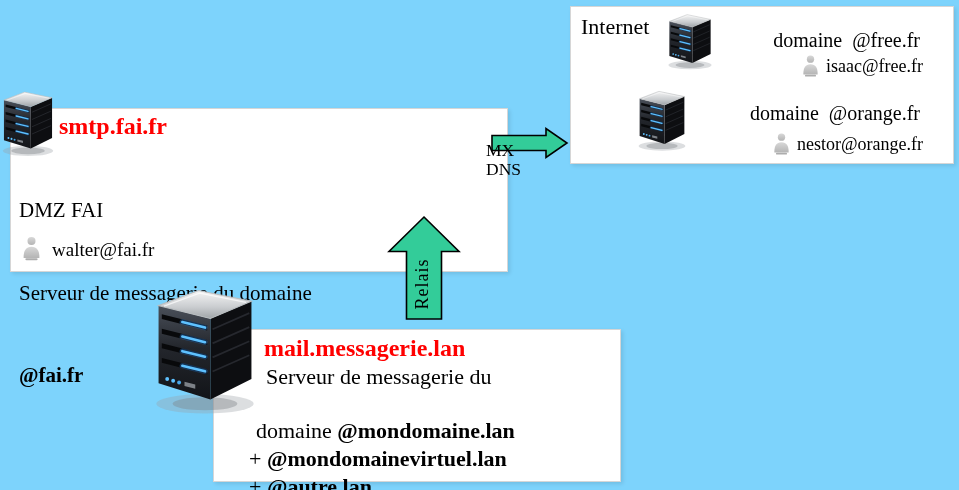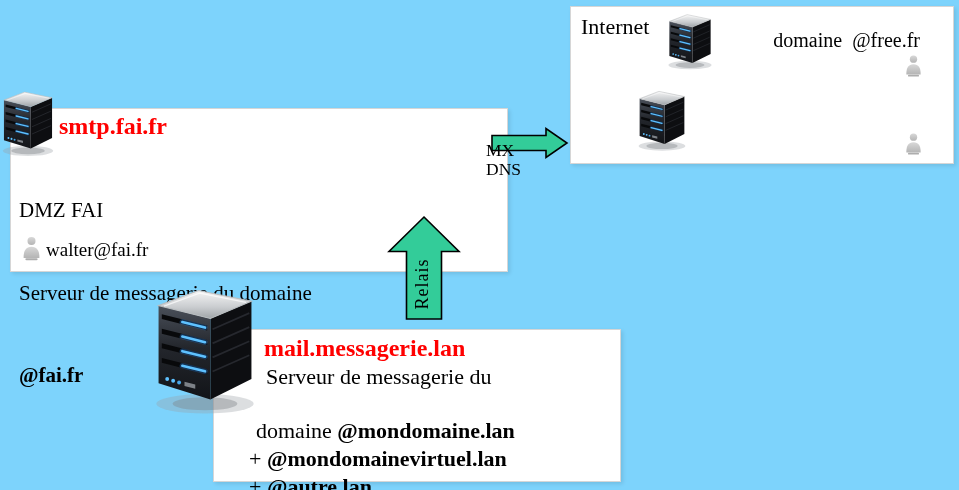--- a/index.html
+++ b/index.html
@@ -19,21 +19,21 @@
   .orange-domain{top:95px;}
   .user-row{position:absolute;right:30px;display:flex;align-items:flex-end;gap:6px;font-size:18px;}
   .free-user{top:47px;}
   .orange-user{top:125px;}
   
   .fai-box{left:10px;top:108px;width:480px;height:162px;padding-left:16px;}
   .hostname{position:absolute;font-size:24px;font-weight:bold;color:#f00;line-height:26px;white-space:pre;}
   .fai-hostname{left:48px;top:4px;}
   .fai-lines{position:absolute;left:8px;top:33px;font-size:21px;line-height:27.5px;white-space:pre;}
   .bold{font-weight:bold;}
-  .fai-user{position:absolute;left:10px;top:126px;display:flex;align-items:flex-end;gap:4px;font-size:19px;}
+  .fai-user{position:absolute;left:10px;top:126px;display:flex;align-items:flex-end;gap:10px;font-size:19px;}
   
   .lan-box{left:213px;top:329px;width:406px;height:151px;}
   .lan-hostname{left:50px;top:5px;}
   .lan-line{position:absolute;font-size:22px;line-height:26px;white-space:pre;}
   .lan-l1{left:52px;top:34px;}
   .lan-l2{left:9px;top:62px;}
   .lan-l3{left:2px;top:90px;}
   .lan-l4{left:2px;top:118px;}
   
   .server{position:absolute;z-index:5;}
@@ -122,25 +122,28 @@
 
 <div class="canvas">
 
   <div class="box internet-box">
     <div class="internet-label">Internet</div>
     <div class="domain-label free-domain label-text">domaine  @free.fr</div>
     <div class="user-row free-user">
       <svg class="person person-small">
           <use href="#sym-person"></use>
         </svg>
+      <span class="email-text">isaac@free.fr</span>
     </div>
+    <div class="domain-label orange-domain label-text">domaine  @orange.fr</div>
     <div class="user-row orange-user">
       <svg class="person person-small">
           <use href="#sym-person"></use>
         </svg>
+      <span class="email-text">nestor@orange.fr</span>
     </div>
   </div>
   <svg class="server srv-free">
       <use href="#sym-server"></use>
     </svg>
   <svg class="server srv-orange">
       <use href="#sym-server"></use>
     </svg>
 
   <div class="box fai-box">

